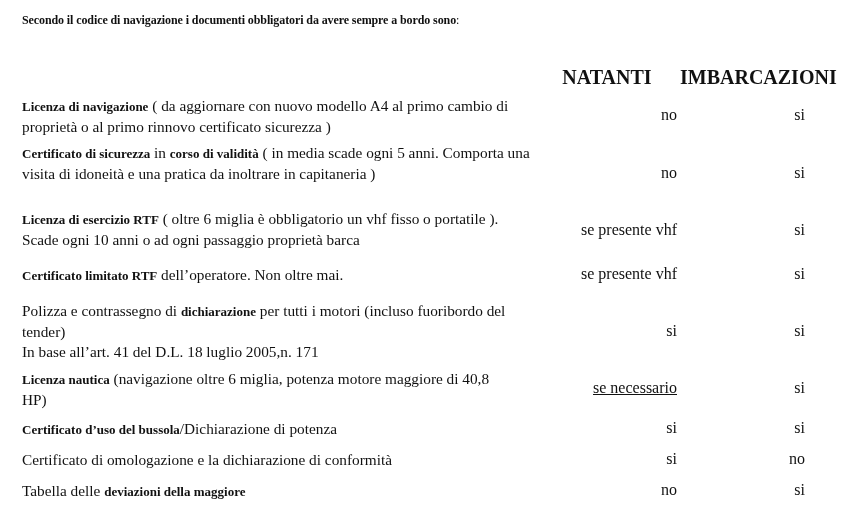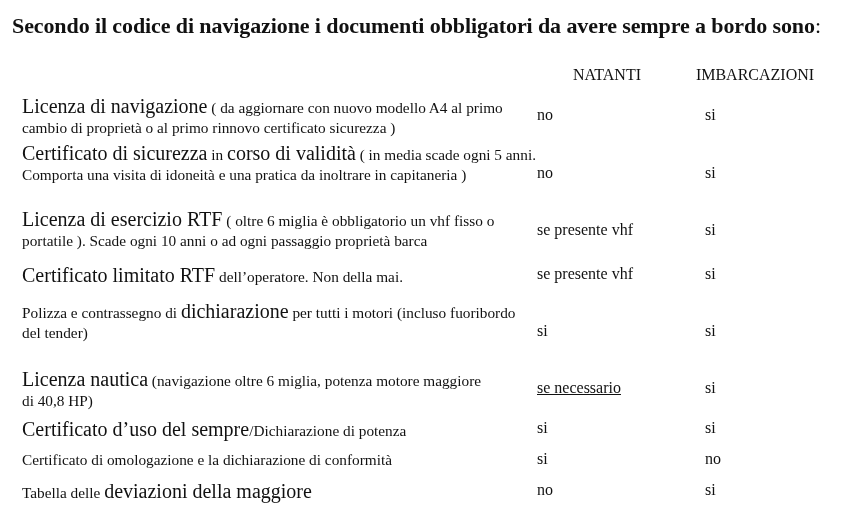--- a/index.html
+++ b/index.html
@@ -1,26 +1,26 @@
 <!DOCTYPE html>
 <html><head>
 <meta charset="utf-8">
 <style>
   html, body { margin:0; padding:0; background:#ffffff; }
   body { width:850px; height:522px; position:relative; overflow:hidden;
          font-family:"Liberation Serif", "DejaVu Serif", serif; color:#111; }
-  .title { position:absolute; left:12px; top:13px; font-size:22px; font-weight:bold; white-space:nowrap; letter-spacing:-0.1px; }
+  .title { position:absolute; left:22px; top:13px; font-size:12px; font-weight:bold; white-space:nowrap; letter-spacing:-0.1px; }
   .title .colon { font-weight:normal; }
-  .hdr { position:absolute; top:66px; font-size:16px; font-weight:normal; text-align:center; white-space:nowrap; }
+  .hdr { position:absolute; top:66px; font-size:20px; font-weight:bold; text-align:center; white-space:nowrap; }
   .hdr.nat { left:547px; width:120px; }
   .hdr.imb { left:680px; width:150px; }
   .row { position:absolute; left:0; width:850px; }
   .desc { position:absolute; left:22px; width:520px; font-size:15.3px; line-height:20px; }
-  .desc b { font-weight:normal; font-size:20px; }
-  .cell { position:absolute; font-size:16px; text-align:left; white-space:nowrap; }
+  .desc b { font-weight:bold; font-size:13px; }
+  .cell { position:absolute; font-size:16px; text-align:right; white-space:nowrap; }
   .cell.nat { left:537px; width:140px; }
   .cell.imb { left:705px; width:100px; }
 </style>
 </head>
 <body>
 
 <div class="title"><span>Secondo il codice di navigazione i documenti obbligatori da avere sempre a bordo sono</span><span class="colon">:</span></div>
 
 <div class="hdr nat">NATANTI</div>
 <div class="hdr imb">IMBARCAZIONI</div>
@@ -39,39 +39,39 @@
     <div class="cell imb" style="top:21px;">si</div>
   </div>
 
   <div class="row" style="top:209px;">
     <div class="desc" style="width:515px;"><b>Licenza di esercizio RTF</b><span> ( oltre 6 miglia è obbligatorio un vhf fisso o portatile ). Scade ogni 10 anni o ad ogni passaggio proprietà barca</span></div>
     <div class="cell nat" style="top:12px;">se presente vhf</div>
     <div class="cell imb" style="top:12px;">si</div>
   </div>
 
   <div class="row" style="top:265px;">
-    <div class="desc"><b>Certificato limitato RTF</b><span> dell’operatore. Non della mai.</span></div>
+    <div class="desc"><b>Certificato limitato RTF</b><span> dell’operatore. Non oltre mai.</span></div>
     <div class="cell nat" style="top:0px;">se presente vhf</div>
     <div class="cell imb" style="top:0px;">si</div>
   </div>
 
   <div class="row" style="top:301px;">
-    <div class="desc" style="width:500px;"><span>Polizza e contrassegno di </span><b>dichiarazione</b><span> per tutti i motori (incluso fuoribordo del tender)</span><br></div>
+    <div class="desc" style="width:500px;"><span>Polizza e contrassegno di </span><b>dichiarazione</b><span> per tutti i motori (incluso fuoribordo del tender)</span><br><span>In base all’art. 41 del D.L. 18 luglio 2005,n. 171</span></div>
     <div class="cell nat" style="top:21px;">si</div>
     <div class="cell imb" style="top:21px;">si</div>
   </div>
 
   <div class="row" style="top:369px;">
     <div class="desc" style="width:470px;"><b>Licenza nautica</b><span> (navigazione oltre 6 miglia, potenza motore maggiore di 40,8 HP)</span></div>
     <div class="cell nat" style="top:10px;text-decoration:underline;">se necessario</div>
     <div class="cell imb" style="top:10px;">si</div>
   </div>
 
   <div class="row" style="top:419px;">
-    <div class="desc"><b>Certificato d’uso del sempre</b><span>/Dichiarazione di potenza</span></div>
+    <div class="desc"><b>Certificato d’uso del bussola</b><span>/Dichiarazione di potenza</span></div>
     <div class="cell nat" style="top:0px;">si</div>
     <div class="cell imb" style="top:0px;">si</div>
   </div>
 
   <div class="row" style="top:450px;">
     <div class="desc"><span>Certificato di omologazione e la dichiarazione di conformità</span></div>
     <div class="cell nat" style="top:0px;">si</div>
     <div class="cell imb" style="top:0px;">no</div>
   </div>
 

